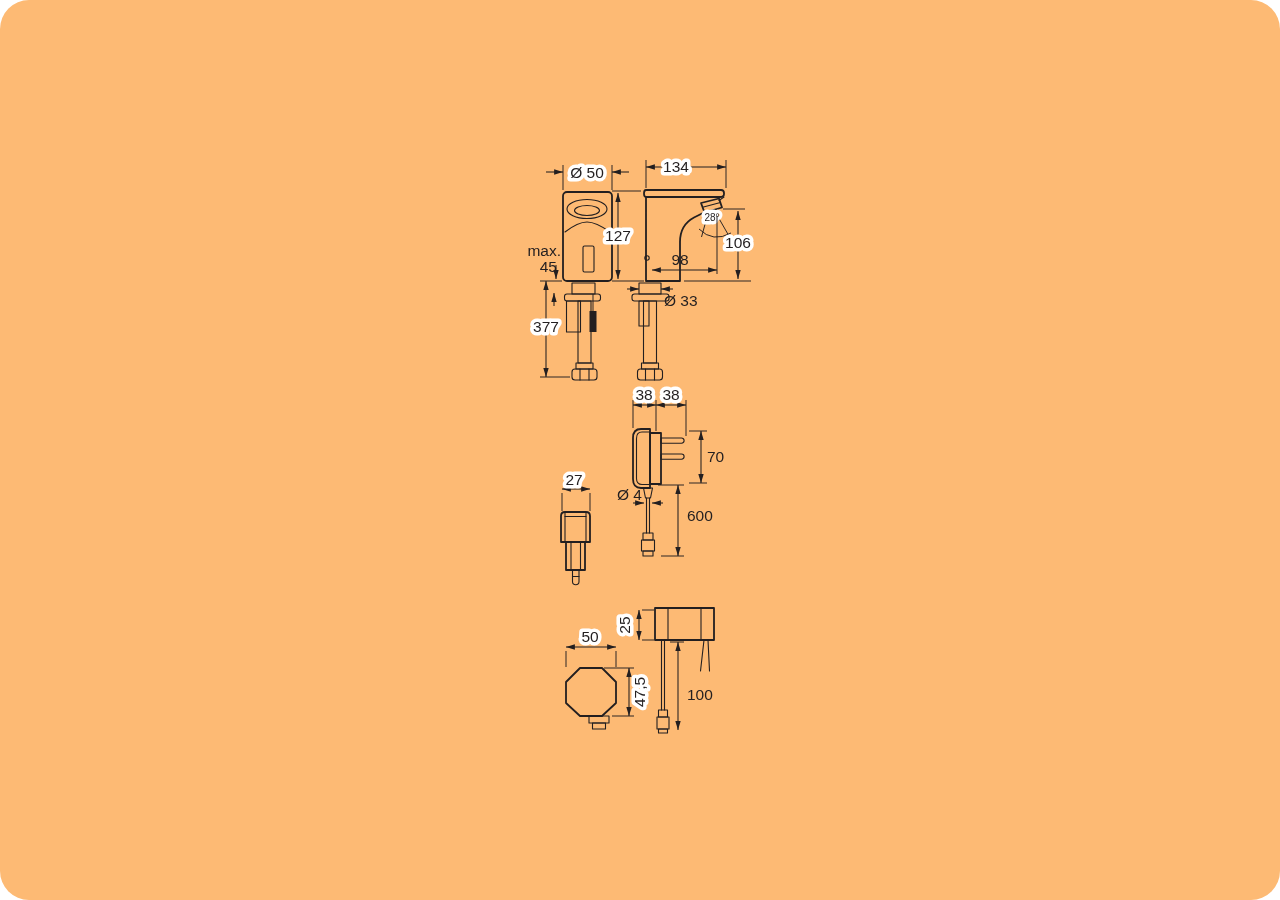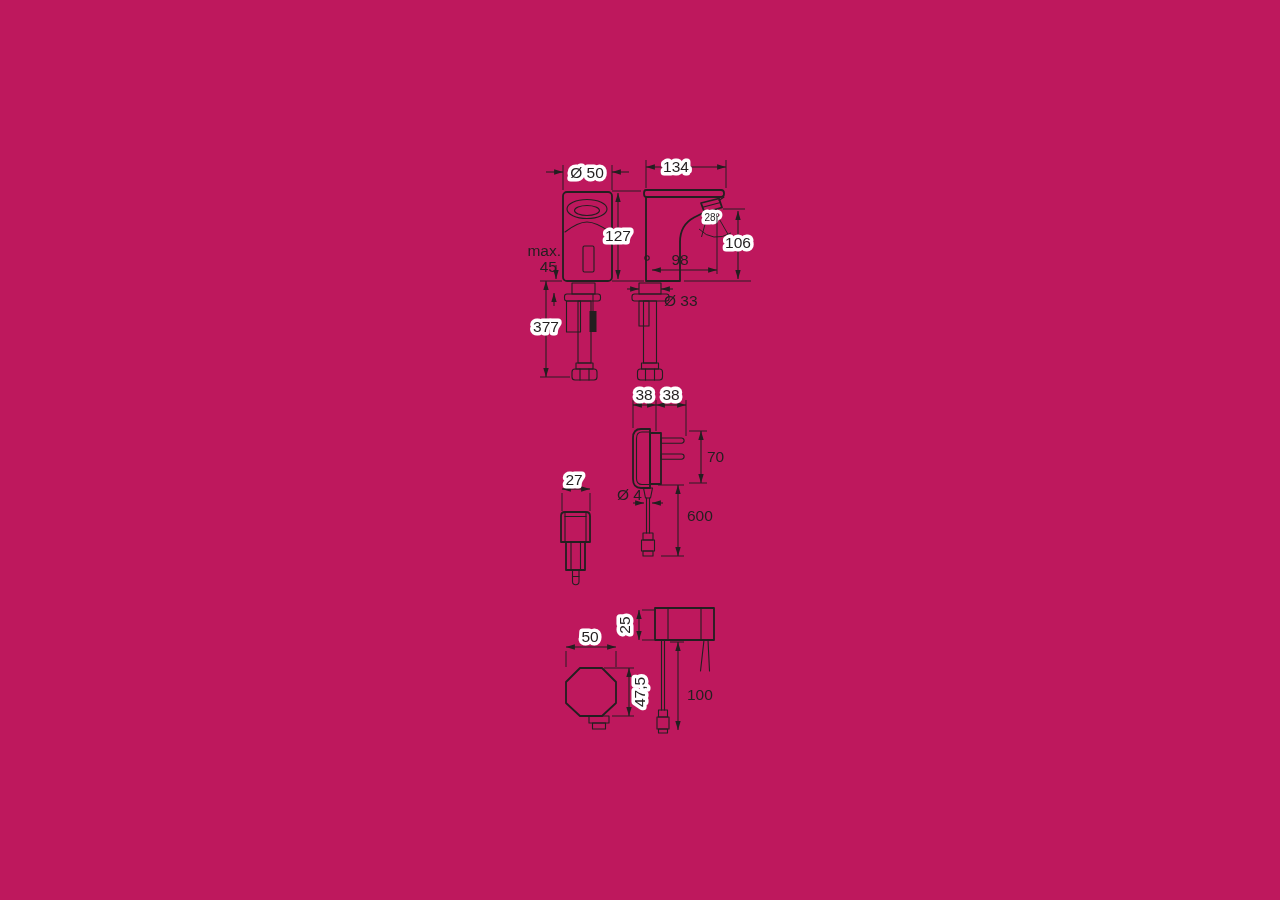--- a/index.html
+++ b/index.html
@@ -1,16 +1,16 @@
 <!DOCTYPE html>
 <html><head>
 <meta charset="utf-8">
 <style>
   html,body{margin:0;padding:0;background:#ffffff;}
-  .stage{position:relative;width:1280px;height:900px;background:#be185d;overflow:hidden;}
+  .stage{position:relative;width:1280px;height:900px;background:#fdba74;overflow:hidden;border-radius:29px;}
   svg{display:block;}
   .ol{fill:none;stroke:#231f20;stroke-width:1.8;stroke-linejoin:round;stroke-linecap:round;}
   .ol2{fill:none;stroke:#231f20;stroke-width:1.1;stroke-linejoin:round;stroke-linecap:round;}
   .dim{fill:none;stroke:#231f20;stroke-width:1.05;}
   .ext{fill:none;stroke:#231f20;stroke-width:0.95;}
   text{font-family:"Liberation Sans","DejaVu Sans",sans-serif;font-size:15.5px;fill:#231f20;}
   .halo{paint-order:stroke;stroke:#ffffff;stroke-width:7px;stroke-linejoin:round;}
   .small{font-size:10px;}
   .mid{text-anchor:middle;}
   .fillc{fill:#231f20;stroke:none;}

